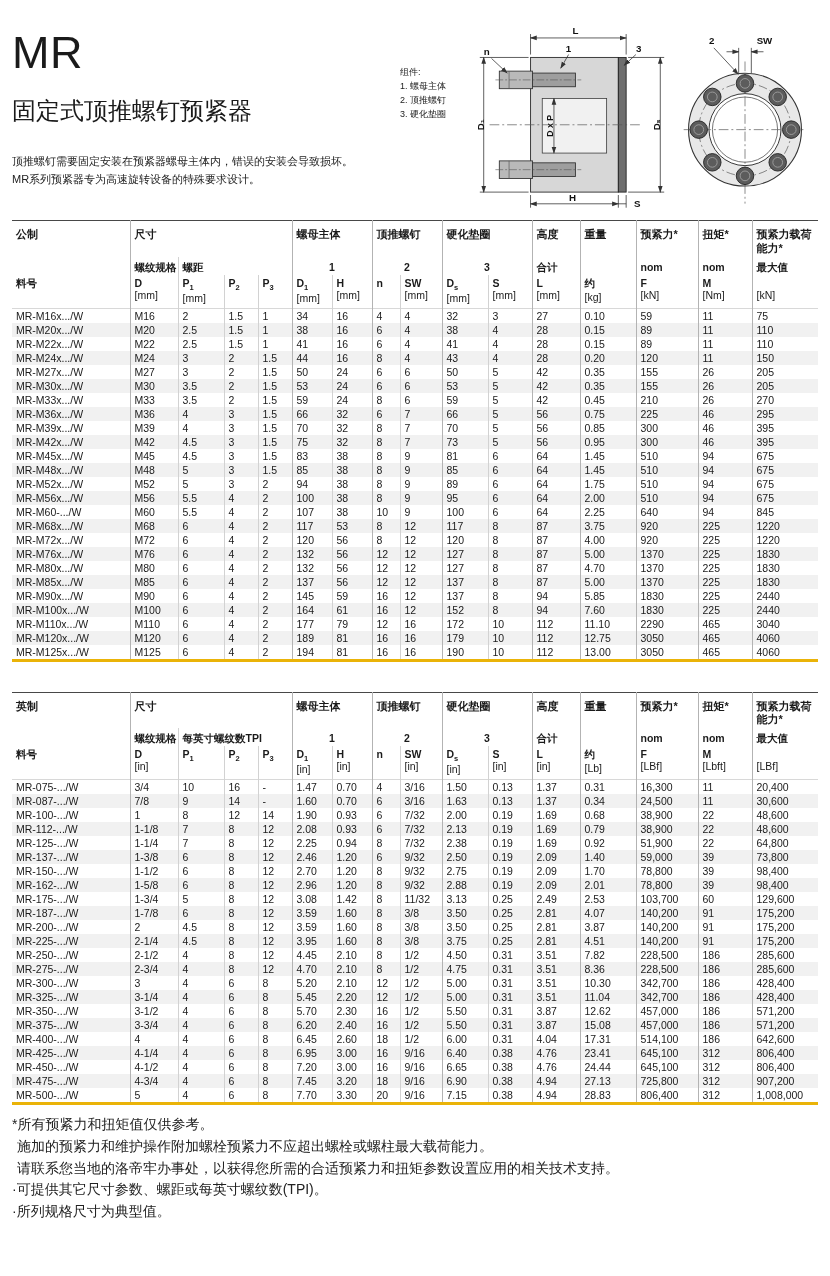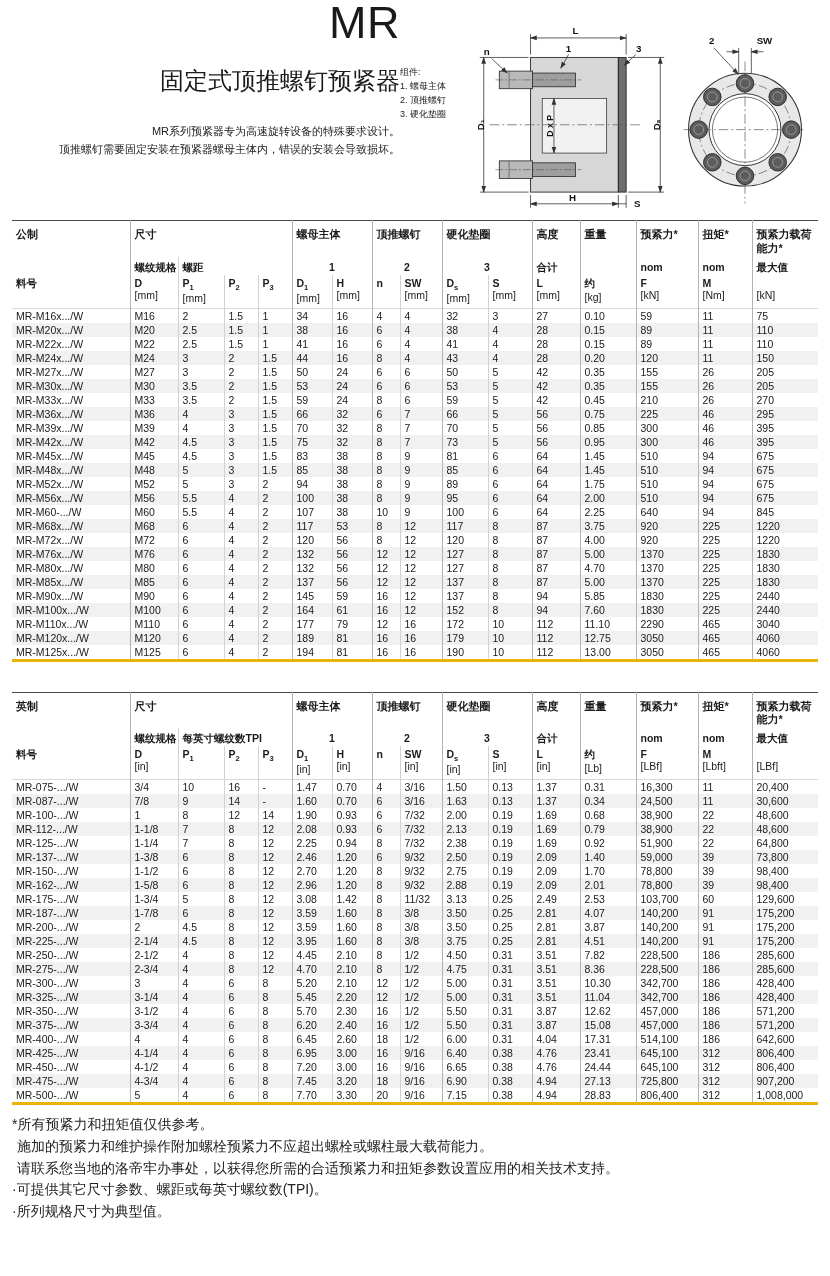--- a/index.html
+++ b/index.html
@@ -3,21 +3,21 @@
 <meta charset="utf-8">
 <style>
   * { box-sizing: border-box; }
   html,body { margin:0; padding:0; }
   body {
     width:830px; height:1276px; background:#ffffff;
     font-family:"Liberation Sans","DejaVu Sans",sans-serif;
     color:#1a1a1a; padding:0 12px; overflow:hidden;
   }
   .header-row { display:flex; justify-content:space-between; height:206px; }
-  .title-block { flex:1;text-align:right; }
+  .title-block { padding-top:30px; flex:1; }
   .brand-title { font-size:45px; line-height:1; font-weight:400; letter-spacing:.5px; }
   .brand-subtitle { font-size:24px; margin-top:20px; font-weight:400; }
   .description { margin-top:26px; font-size:11px; line-height:1.6; color:#222; }
   .diagram-area { display:flex; gap:0; margin-top:20px; }
   .legend { width:72px; margin-top:46px; font-size:9px; line-height:1.55; color:#222; }
   svg text { font-family:"Liberation Sans","DejaVu Sans",sans-serif; font-weight:600; fill:#111; }
 
   table.data-table {
     border-collapse:collapse; table-layout:fixed; width:806px;
     border-top:1px solid #474747; border-bottom:3px solid #eab308;
@@ -43,22 +43,22 @@
   .fn.ind { padding-left:5px; }
 </style>
 </head>
 <body>
 
 <div class="header-row">
   <div class="title-block">
     <div class="brand-title">MR</div>
     <div class="brand-subtitle">固定式顶推螺钉预紧器</div>
     <div class="description">
+      <div>顶推螺钉需要固定安装在预紧器螺母主体内，错误的安装会导致损坏。</div>
       <div>MR系列预紧器专为高速旋转设备的特殊要求设计。</div>
-      <div>顶推螺钉需要固定安装在预紧器螺母主体内，错误的安装会导致损坏。</div>
     </div>
   </div>
 
   <div class="diagram-area">
     <div class="legend">
       <div>组件:</div>
       <div>1. 螺母主体</div>
       <div>2. 顶推螺钉</div>
       <div>3. 硬化垫圈</div>
     </div>

